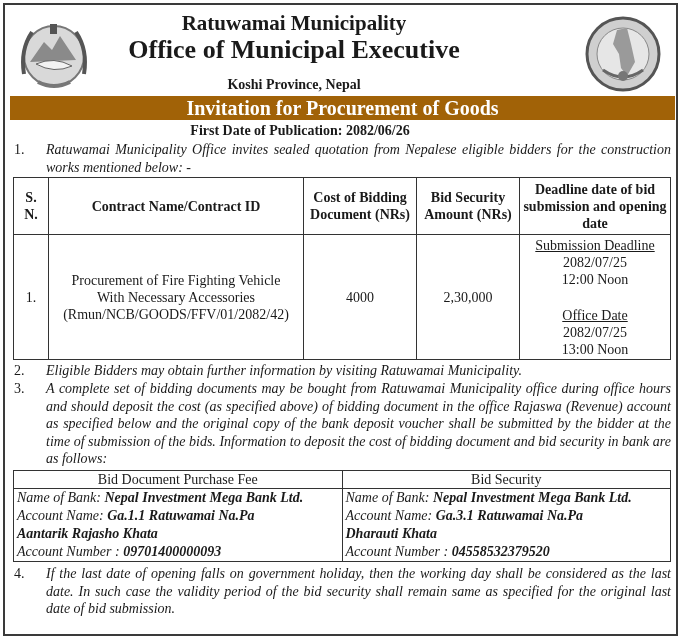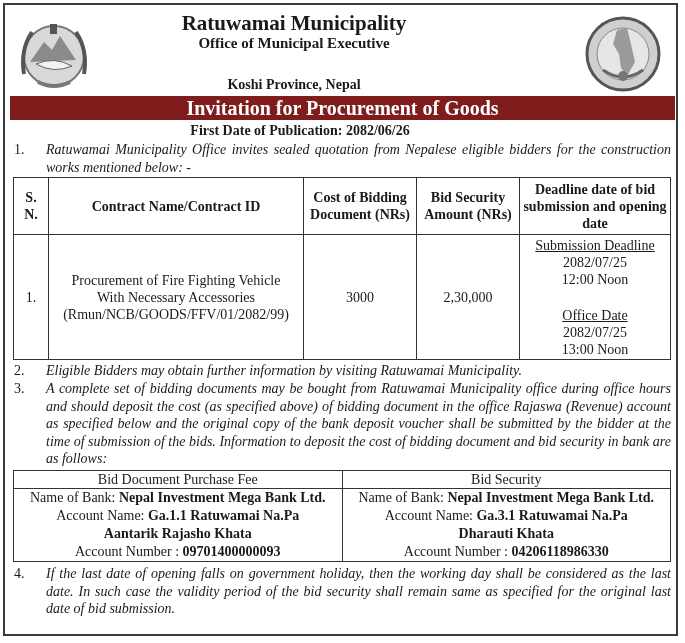--- a/index.html
+++ b/index.html
@@ -5,39 +5,39 @@
   html, body { margin:0; padding:0; background:#fff; }
   body { width:685px; height:643px; position:relative; overflow:hidden;
          font-family:"Liberation Serif", "DejaVu Serif", serif; color:#1a1a1a; }
   .frame { position:absolute; left:3px; top:3px; width:675px; height:633px;
            border:2px solid #3a3a3a; box-sizing:border-box; }
   .emblem { position:absolute; width:80px; height:80px; }
   .emblem.left { left:14px; top:14px; }
   .emblem.right { left:583px; top:14px; }
   .hdr { position:absolute; left:0; width:588px; text-align:center; font-weight:bold; }
   .h1 { top:11px; font-size:21px; }
-  .h2 { top:35px; font-size:15px; }
+  .h2 { top:35px; font-size:26px; }
   .h3 { top:60px; font-size:10px;margin-top:40px; }
   .h4 { top:77px; font-size:14px;font-family:Liberation Serif, serif; }
-  .banner { position:absolute; left:10px; top:96px; width:665px; height:24px; background:#7f1d1d;
+  .banner { position:absolute; left:10px; top:96px; width:665px; height:24px; background:#a16207;
             color:#fff; text-align:center; font-weight:bold; font-size:20px; line-height:24px; }
   .pubdate { position:absolute; left:0; width:600px; top:123px; text-align:center; font-weight:bold; font-size:14px; }
   .para { position:absolute; left:14px; width:657px; font-size:14px; line-height:17.5px; }
   .para .num { position:absolute; left:0; top:0; }
   .para .txt { margin-left:32px; text-align:justify; text-align-last:left;font-style:italic; }
   table { border-collapse:collapse;padding-left:8px; }
   .t1 { position:absolute; left:13px; top:177px; width:658px; font-size:14px; }
   .t1 th, .t1 td { border:1px solid #333; text-align:center; vertical-align:middle; padding:0 3px; }
   .t1 th { font-weight:bold; line-height:17px; height:56px; }
   .t1 td { height:124px; line-height:17px;margin-top:42px; }
   .u { text-decoration:underline; }
   .t2 { position:absolute; left:13px; top:470px; width:658px; font-size:14px; }
   .t2 th, .t2 td { border:1px solid #333; padding:0 3px; }
   .t2 th { font-weight:normal; text-align:center; height:17px; line-height:17px; }
-  .t2 td { vertical-align:top; line-height:18px; text-align:center; }
+  .t2 td { vertical-align:top; line-height:18px; text-align:left;font-style:italic; }
   .sign { position:absolute; right:16px; top:644px; font-weight:bold; font-size:14px; }
 </style>
 </head>
 <body>
 
 <div class="frame"></div>
 
 <svg class="emblem left" viewBox="0 0 80 80">
   <circle cx="40" cy="42" r="30" fill="#d9d9d9" stroke="#777" stroke-width="2"></circle>
   <path d="M16 48 L30 28 L38 36 L46 22 L62 46 Z" fill="#8a8a8a"></path>
@@ -85,23 +85,23 @@
       <th>Bid Security Amount (NRs)</th>
       <th>Deadline date of bid submission and opening date</th>
     </tr>
   </thead>
   <tbody>
     <tr>
       <td>1.</td>
       <td>
         <div>Procurement of Fire Fighting Vehicle</div>
         <div>With Necessary Accessories</div>
-        <div>(Rmun/NCB/GOODS/FFV/01/2082/99)</div>
+        <div>(Rmun/NCB/GOODS/FFV/01/2082/42)</div>
       </td>
-      <td>3000</td>
+      <td>4000</td>
       <td>2,30,000</td>
       <td>
         <div class="u">Submission Deadline</div>
         <div>2082/07/25</div>
         <div>12:00 Noon</div>
         <div style="height:19px"></div>
         <div class="u">Office Date</div>
         <div>2082/07/25</div>
         <div>13:00 Noon</div>
       </td>
@@ -135,21 +135,21 @@
       <td>
         <div><span>Name of Bank: </span><b>Nepal Investment Mega Bank Ltd.</b></div>
         <div><span>Account Name: </span><b>Ga.1.1 Ratuwamai Na.Pa</b></div>
         <div><b>Aantarik Rajasho Khata</b></div>
         <div><span>Account Number : </span><b>09701400000093</b></div>
       </td>
       <td>
         <div><span>Name of Bank: </span><b>Nepal Investment Mega Bank Ltd.</b></div>
         <div><span>Account Name: </span><b>Ga.3.1 Ratuwamai Na.Pa</b></div>
         <div><b>Dharauti Khata</b></div>
-        <div><span>Account Number : </span><b>04206118986330</b></div>
+        <div><span>Account Number : </span><b>04558532379520</b></div>
       </td>
     </tr>
   </tbody>
 </table>
 
 <div class="para" style="top:565px;">
   <span class="num">4.</span>
   <div class="txt">If the last date of opening falls on government holiday, then the working day shall be considered as the last date. In such case the validity period of the bid security shall remain same as specified for the original last date of bid submission.</div>
 </div>
 

